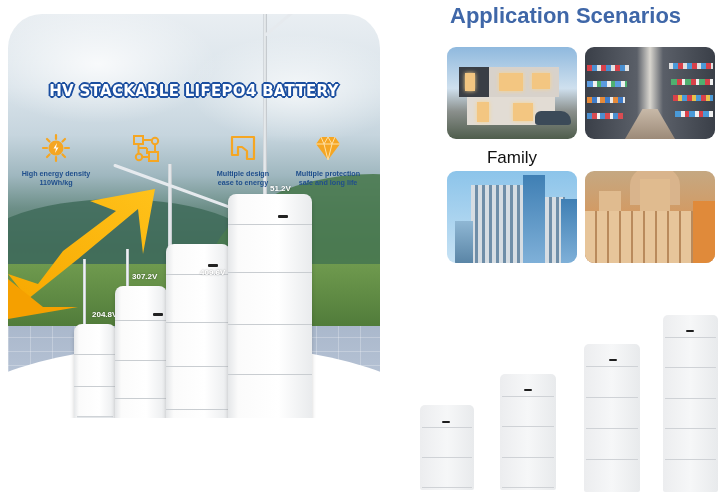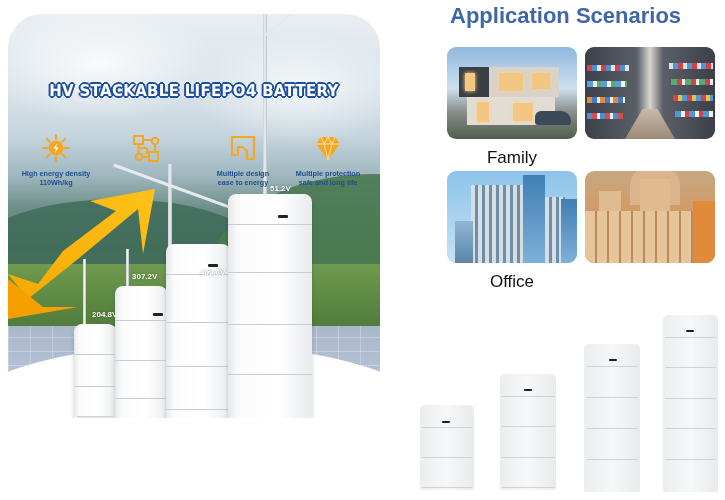--- a/index.html
+++ b/index.html
@@ -247,21 +247,20 @@
 </div>
 
 <div class="scenario" style="left:447px; top:171px;">
   <div class="pic pic-office">
     <div class="bldg" style="left:24px; top:14px; width:60px; height:78px;"></div>
     <div class="glass" style="left:76px; top:4px; width:22px; height:88px;"></div>
     <div class="bldg" style="left:98px; top:26px; width:20px; height:66px;"></div>
     <div class="glass" style="left:114px; top:28px; width:16px; height:64px;"></div>
     <div class="glass" style="left:8px; top:50px; width:18px; height:42px; background:linear-gradient(180deg,#8fb7d4,#5a85a6);"></div>
   </div>
-  <div class="cap">Office</div>
 </div>
 
 <div class="scenario" style="left:585px; top:171px;">
   <div class="pic pic-church">
     <div class="dome"></div>
     <div class="tower" style="left:14px; top:20px; width:22px; height:60px;"></div>
     <div class="tower" style="left:55px; top:8px; width:30px; height:50px;"></div>
     <div class="facade"></div>
     <div class="orange"></div>
   </div>

